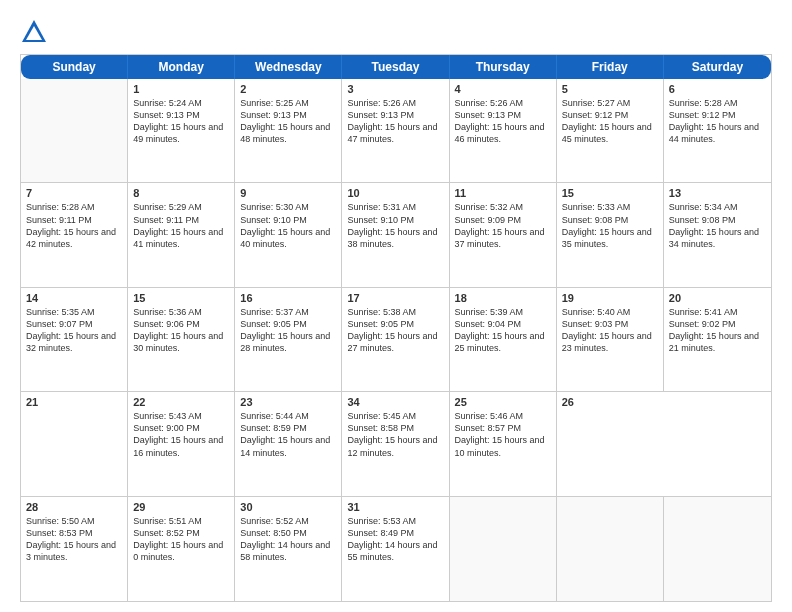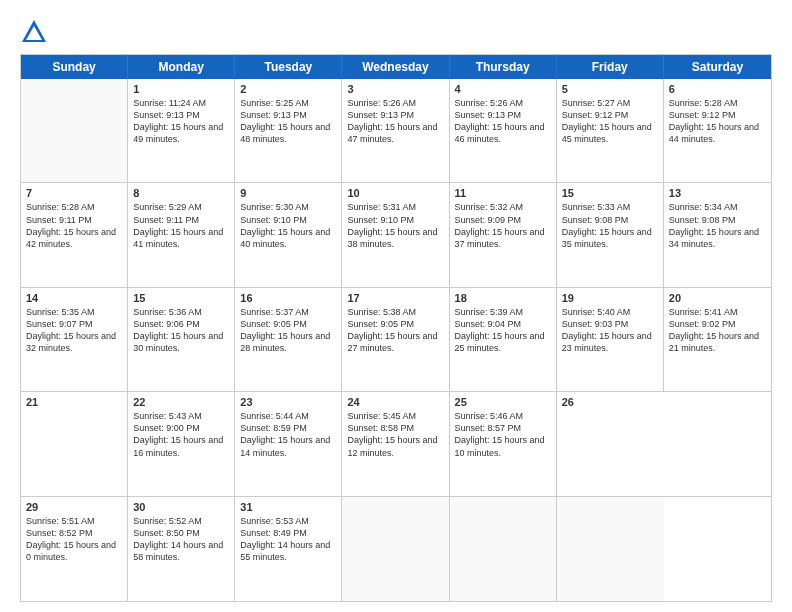--- a/index.html
+++ b/index.html
@@ -58,20 +58,21 @@
     .calendar {
       flex: 1;
       display: flex;
       flex-direction: column;
       border: 1px solid #ccc;
     }
     .cal-header {
       display: grid;
       grid-template-columns: repeat(7, 1fr);
       background: #1565c0;
+      border-radius: 9px;
     }
     .cal-header-cell {
       color: #fff;
       font-weight: bold;
       font-size: 12px;
       text-align: center;
       padding: 5px 2px;
       border-right: 1px solid #2176d2;
     }
     .cal-header-cell:last-child { border-right: none; }
@@ -127,32 +128,32 @@
     <div class="title-block">
       <h1></h1>
       <h2></h2>
     </div>
   </div>
 
   <div class="calendar">
     <div class="cal-header">
     <div class="cal-header-cell">Sunday</div>
         <div class="cal-header-cell">Monday</div>
+        <div class="cal-header-cell">Wednesday</div>
         <div class="cal-header-cell">Tuesday</div>
-        <div class="cal-header-cell">Wednesday</div>
         <div class="cal-header-cell">Thursday</div>
         <div class="cal-header-cell">Friday</div>
         <div class="cal-header-cell">Saturday</div>
       </div>
     <div class="cal-body">
     <div class="cal-week">
           <div class="cal-cell empty"></div>
           <div class="cal-cell">
             <span class="day-number">1</span>
-            <div class="day-info">Sunrise: 11:24 AM
+            <div class="day-info">Sunrise: 5:24 AM
 Sunset: 9:13 PM
 Daylight: 15 hours
 and 49 minutes.</div>
           </div>
           <div class="cal-cell">
             <span class="day-number">2</span>
             <div class="day-info">Sunrise: 5:25 AM
 Sunset: 9:13 PM
 Daylight: 15 hours
 and 48 minutes.</div>
@@ -300,38 +301,45 @@
 and 16 minutes.</div>
           </div>
           <div class="cal-cell">
             <span class="day-number">23</span>
             <div class="day-info">Sunrise: 5:44 AM
 Sunset: 8:59 PM
 Daylight: 15 hours
 and 14 minutes.</div>
           </div>
           <div class="cal-cell">
-            <span class="day-number">24</span>
+            <span class="day-number">34</span>
             <div class="day-info">Sunrise: 5:45 AM
 Sunset: 8:58 PM
 Daylight: 15 hours
 and 12 minutes.</div>
           </div>
           <div class="cal-cell">
             <span class="day-number">25</span>
             <div class="day-info">Sunrise: 5:46 AM
 Sunset: 8:57 PM
 Daylight: 15 hours
 and 10 minutes.</div>
           </div>
           <div class="cal-cell">
             <span class="day-number">26</span>
           </div>
         </div>
         <div class="cal-week">
+          <div class="cal-cell">
+            <span class="day-number">28</span>
+            <div class="day-info">Sunrise: 5:50 AM
+Sunset: 8:53 PM
+Daylight: 15 hours
+and 3 minutes.</div>
+          </div>
           <div class="cal-cell">
             <span class="day-number">29</span>
             <div class="day-info">Sunrise: 5:51 AM
 Sunset: 8:52 PM
 Daylight: 15 hours
 and 0 minutes.</div>
           </div>
           <div class="cal-cell">
             <span class="day-number">30</span>
             <div class="day-info">Sunrise: 5:52 AM

